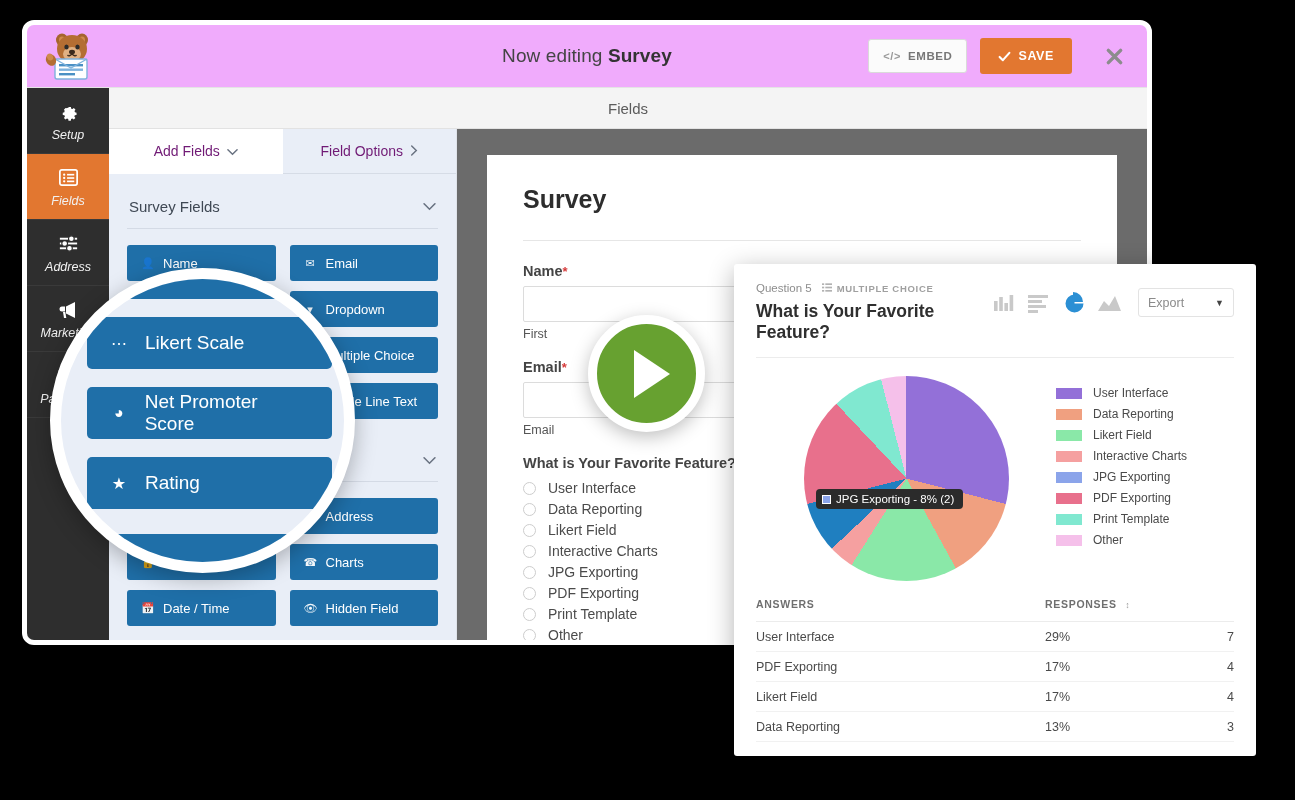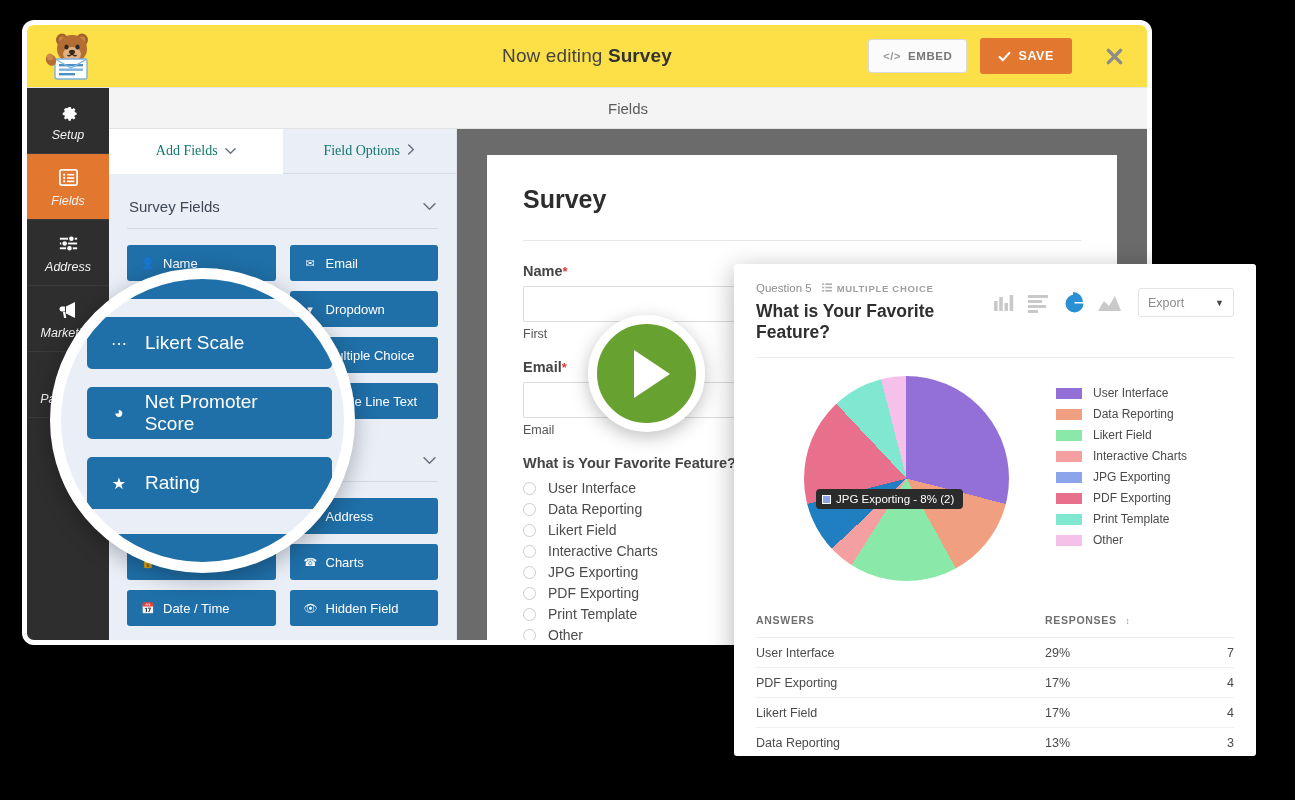--- a/index.html
+++ b/index.html
@@ -19,21 +19,21 @@
     border-radius: 12px;
     border: 5px solid #ffffff;
     overflow: hidden;
     box-shadow: 0 8px 30px rgba(0,0,0,0.35);
   }
 
   
   .topbar {
     position: relative;
     height: 63px;
-    background: #fde047;
+    background: #f0abfc;
     border-bottom: 1px solid #e4e4e4;
     display: flex;
     align-items: center;
   }
   .topbar-title {
     position: absolute;
     left: 0; right: 0;
     text-align: center;
     font-size: 19px;
     color: #444;
@@ -119,25 +119,24 @@
   .fields-panel {
     width: 348px; flex: none;
     background: #e9eef7;
     display: flex; flex-direction: column;
     border-right: 1px solid #dfe3ea;
   }
   .panel-tabs { display: flex; height: 45px; flex: none; }
   .panel-tab {
     flex: 1;
     display: flex; align-items: center; justify-content: center; gap: 7px;
-    font-size: 14px; color: #0f766e;
+    font-size: 14px; color: #701a75;
     background: #e9eef7;
     border-bottom: 1px solid #d6dce6;
     cursor: pointer;
-    font-family: Liberation Serif, serif;
   }
   .panel-tab.active {
     background: #ffffff;
     border-bottom-color: #ffffff;
   }
   .panel-scroll { flex: 1; overflow: hidden; padding: 0 18px; position: relative; }
   .section-head {
     display: flex; align-items: center; justify-content: space-between;
     padding: 24px 2px 13px 2px;
     font-size: 15px; color: #3f4854;
@@ -310,21 +309,21 @@
     border-radius: 4px;
     display: flex; align-items: center; gap: 5px;
     white-space: nowrap;
   }
   .tooltip .swatch { width: 9px; height: 9px; background: #8ba4ea; border: 1px solid #fff; flex: none; }
   .legend { padding-top: 10px; display: flex; flex-direction: column; gap: 7px; }
   .legend-row { display: flex; align-items: center; gap: 11px; font-size: 12px; color: #4a4a4a; }
   .legend-sw { width: 26px; height: 11px; flex: none; }
 
   
-  .res-table { margin-top: 33px; }
+  .res-table { margin-top: 17px; }
   .rt-head {
     display: flex; align-items: center;
     font-size: 10.5px; font-weight: 700; letter-spacing: .7px;
     color: #6f6f6f;
     padding: 0 0 11px 0;
     border-bottom: 1px solid #ececec;
   }
   .rt-row {
     display: flex; align-items: center;
     font-size: 12.5px; color: #4a4a4a;

